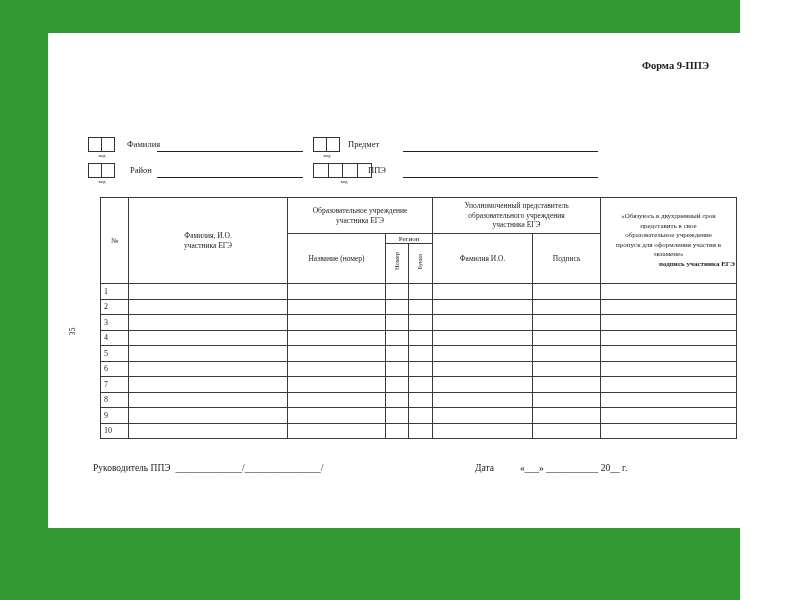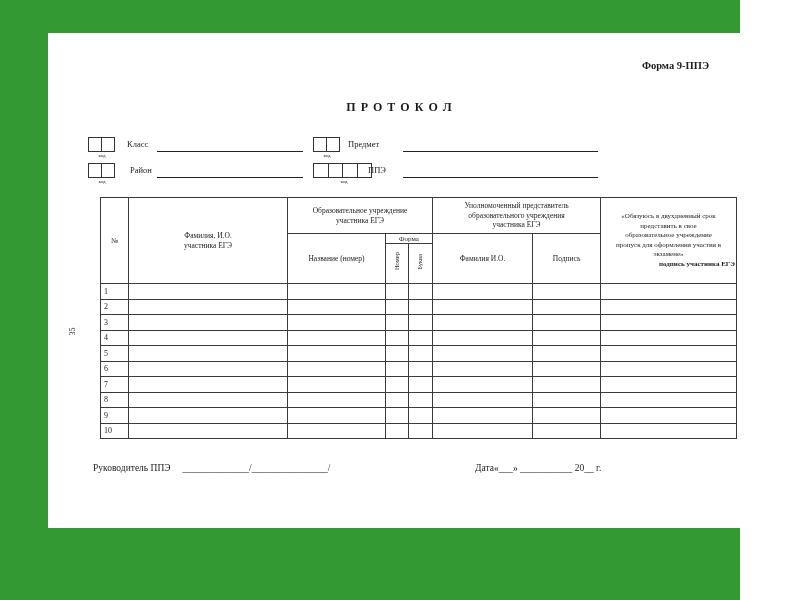--- a/index.html
+++ b/index.html
@@ -27,38 +27,37 @@
   .ml { white-space:pre-line; }
   .r1 th { height:36px; }
   .r2 th { height:10px; font-size:7px; }
   .r3 th { height:40px; }
   .vert { writing-mode:vertical-rl; transform:rotate(180deg); font-size:6.5px; display:inline-block; line-height:1; }
   .pledge-quote { font-size:7px; line-height:1.35; padding:1px 14px; }
   .pledge-sign { font-size:7px; line-height:1.35; font-weight:bold;text-align:right; }
   .form tbody td { height:15.5px; }
   .form tbody td.num { text-align:left; padding-left:3px; font-size:8px; }
 
-  .footer-left { position:absolute; left:45px; top:430px; font-size:9.5px; display:flex; gap:12px; }
-  .footer-date { position:absolute; left:427px; top:430px; font-size:9.5px; display:flex; }
+  .footer-left { position:absolute; left:45px; top:430px; font-size:9.5px; display:flex; gap:5px; }
+  .footer-date { position:absolute; left:427px; top:430px; font-size:9.5px; display:flex; gap:26px; }
 </style>
 </head>
 <body>
 
 <div class="canvas">
   <div class="page">
 
     <div class="form-code">Форма 9-ППЭ</div>
-    <div class="title">П Р О Т О К О Л</div>
 
     <div class="code-box" style="left:40px; top:104px;">
       <span class="cell"></span>
       <span class="cell"></span>
     </div>
     <div class="code-caption" style="left:40px; top:120px; width:28px;">код</div>
-    <div class="flabel" style="left:79px; top:106px;">Класс</div>
+    <div class="flabel" style="left:79px; top:106px;">Фамилия</div>
     <div class="fline" style="left:109px; top:118px; width:146px;"></div>
 
     <div class="code-box" style="left:265px; top:104px;">
       <span class="cell"></span>
       <span class="cell"></span>
     </div>
     <div class="code-caption" style="left:265px; top:120px; width:28px;">код</div>
     <div class="flabel" style="left:300px; top:106px;">Предмет</div>
     <div class="fline" style="left:355px; top:118px; width:195px;"></div>
 
@@ -103,21 +102,21 @@
           <th colspan="2" class="hdr ml">Уполномоченный представитель
 образовательного учреждения
 участника ЕГЭ</th>
           <th rowspan="3">
             <div class="pledge-quote">«Обязуюсь в двухдневный срок представить в свое образовательное учреждение пропуск для оформления участия в экзамене»</div>
             <div class="pledge-sign">подпись участника ЕГЭ</div>
           </th>
         </tr>
         <tr class="r2">
           <th rowspan="2" class="hdr">Название (номер)</th>
-          <th colspan="2">Форма</th>
+          <th colspan="2">Регион</th>
           <th rowspan="2" class="hdr">Фамилия И.О.</th>
           <th rowspan="2" class="hdr">Подпись</th>
         </tr>
         <tr class="r3">
           <th><span class="vert">Номер</span></th>
           <th><span class="vert">Буква</span></th>
         </tr>
       </thead>
       <tbody>
         <tr>

